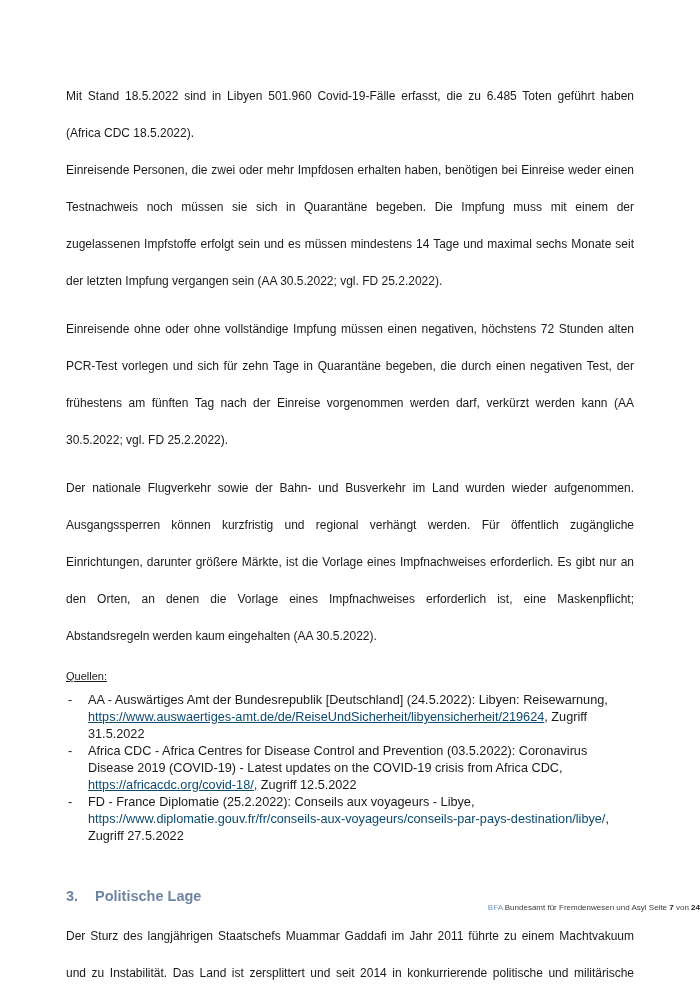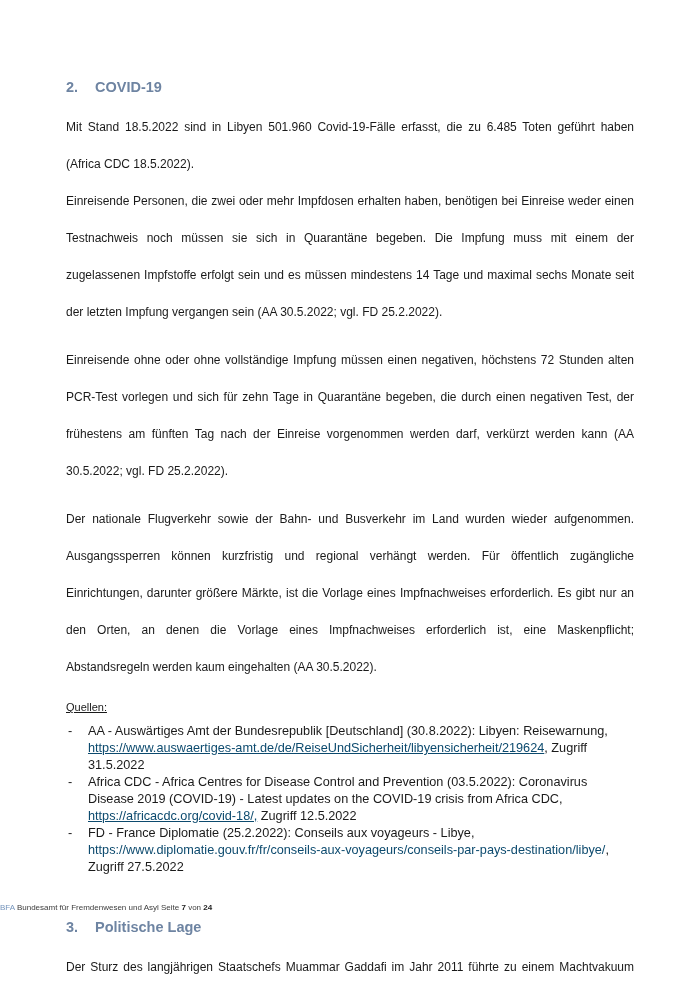--- a/index.html
+++ b/index.html
@@ -71,50 +71,49 @@
     text-decoration: none;
   }
   .section-heading.second {
     margin-top: 42px;
   }
   .footer {
     position: absolute;
     left: 0;
     top: 902px;
     width: 700px;
-    text-align: left;
+    text-align: right;
     font-size: 8px;
     line-height: 11px;
     color: #3c3c3c;
   }
   .footer .brand {
     color: #7494bc;
   }
   .footer b {
     color: #222222;
   }
 </style>
 </head>
 <body>
 
 <div class="page">
   <div class="content">
 
-    <h2 class="section-heading"><span class="num">2.</span><span>COVID-19</span></h2>
 
     <p class="para">Mit Stand 18.5.2022 sind in Libyen 501.960 Covid-19-Fälle erfasst, die zu 6.485 Toten geführt haben (Africa CDC 18.5.2022).</p>
     <p class="para">Einreisende Personen, die zwei oder mehr Impfdosen erhalten haben, benötigen bei Einreise weder einen Testnachweis noch müssen sie sich in Quarantäne begeben. Die Impfung muss mit einem der zugelassenen Impfstoffe erfolgt sein und es müssen mindestens 14 Tage und maximal sechs Monate seit der letzten Impfung vergangen sein (AA 30.5.2022; vgl. FD 25.2.2022).</p>
     <p class="para gap-before">Einreisende ohne oder ohne vollständige Impfung müssen einen negativen, höchstens 72 Stunden alten PCR-Test vorlegen und sich für zehn Tage in Quarantäne begeben, die durch einen negativen Test, der frühestens am fünften Tag nach der Einreise vorgenommen werden darf, verkürzt werden kann (AA 30.5.2022; vgl. FD 25.2.2022).</p>
     <p class="para gap-before">Der nationale Flugverkehr sowie der Bahn- und Busverkehr im Land wurden wieder aufgenommen. Ausgangssperren können kurzfristig und regional verhängt werden. Für öffentlich zugängliche Einrichtungen, darunter größere Märkte, ist die Vorlage eines Impfnachweises erforderlich. Es gibt nur an den Orten, an denen die Vorlage eines Impfnachweises erforderlich ist, eine Maskenpflicht; Abstandsregeln werden kaum eingehalten (AA 30.5.2022).</p>
 
     <p class="sources-label">Quellen:</p>
 
     <div class="src-list">
       <div class="src-item">
-        <span class="marker">-</span><span>AA - Auswärtiges Amt der Bundesrepublik [Deutschland] (30.8.2022): Libyen: Reisewarnung, </span><a class="src-link">https://www.auswaertiges-amt.de/de/ReiseUndSicherheit/libyensicherheit/219624</a><span>, Zugriff 31.5.2022</span>
+        <span class="marker">-</span><span>AA - Auswärtiges Amt der Bundesrepublik [Deutschland] (24.5.2022): Libyen: Reisewarnung, </span><a class="src-link">https://www.auswaertiges-amt.de/de/ReiseUndSicherheit/libyensicherheit/219624</a><span>, Zugriff 31.5.2022</span>
       </div>
       <div class="src-item">
         <span class="marker">-</span><span>Africa CDC - Africa Centres for Disease Control and Prevention (03.5.2022): Coronavirus Disease 2019 (COVID-19) - Latest updates on the COVID-19 crisis from Africa CDC, </span><a class="src-link">https://africacdc.org/covid-18/,</a><span> Zugriff 12.5.2022</span>
       </div>
       <div class="src-item">
         <span class="marker">-</span><span>FD - France Diplomatie (25.2.2022): Conseils aux voyageurs - Libye, </span><a class="src-link no-underline">https://www.diplomatie.gouv.fr/fr/conseils-aux-voyageurs/conseils-par-pays-destination/libye/</a><span>, Zugriff 27.5.2022</span>
       </div>
     </div>
 
     <h2 class="section-heading second"><span class="num">3.</span><span>Politische Lage</span></h2>

